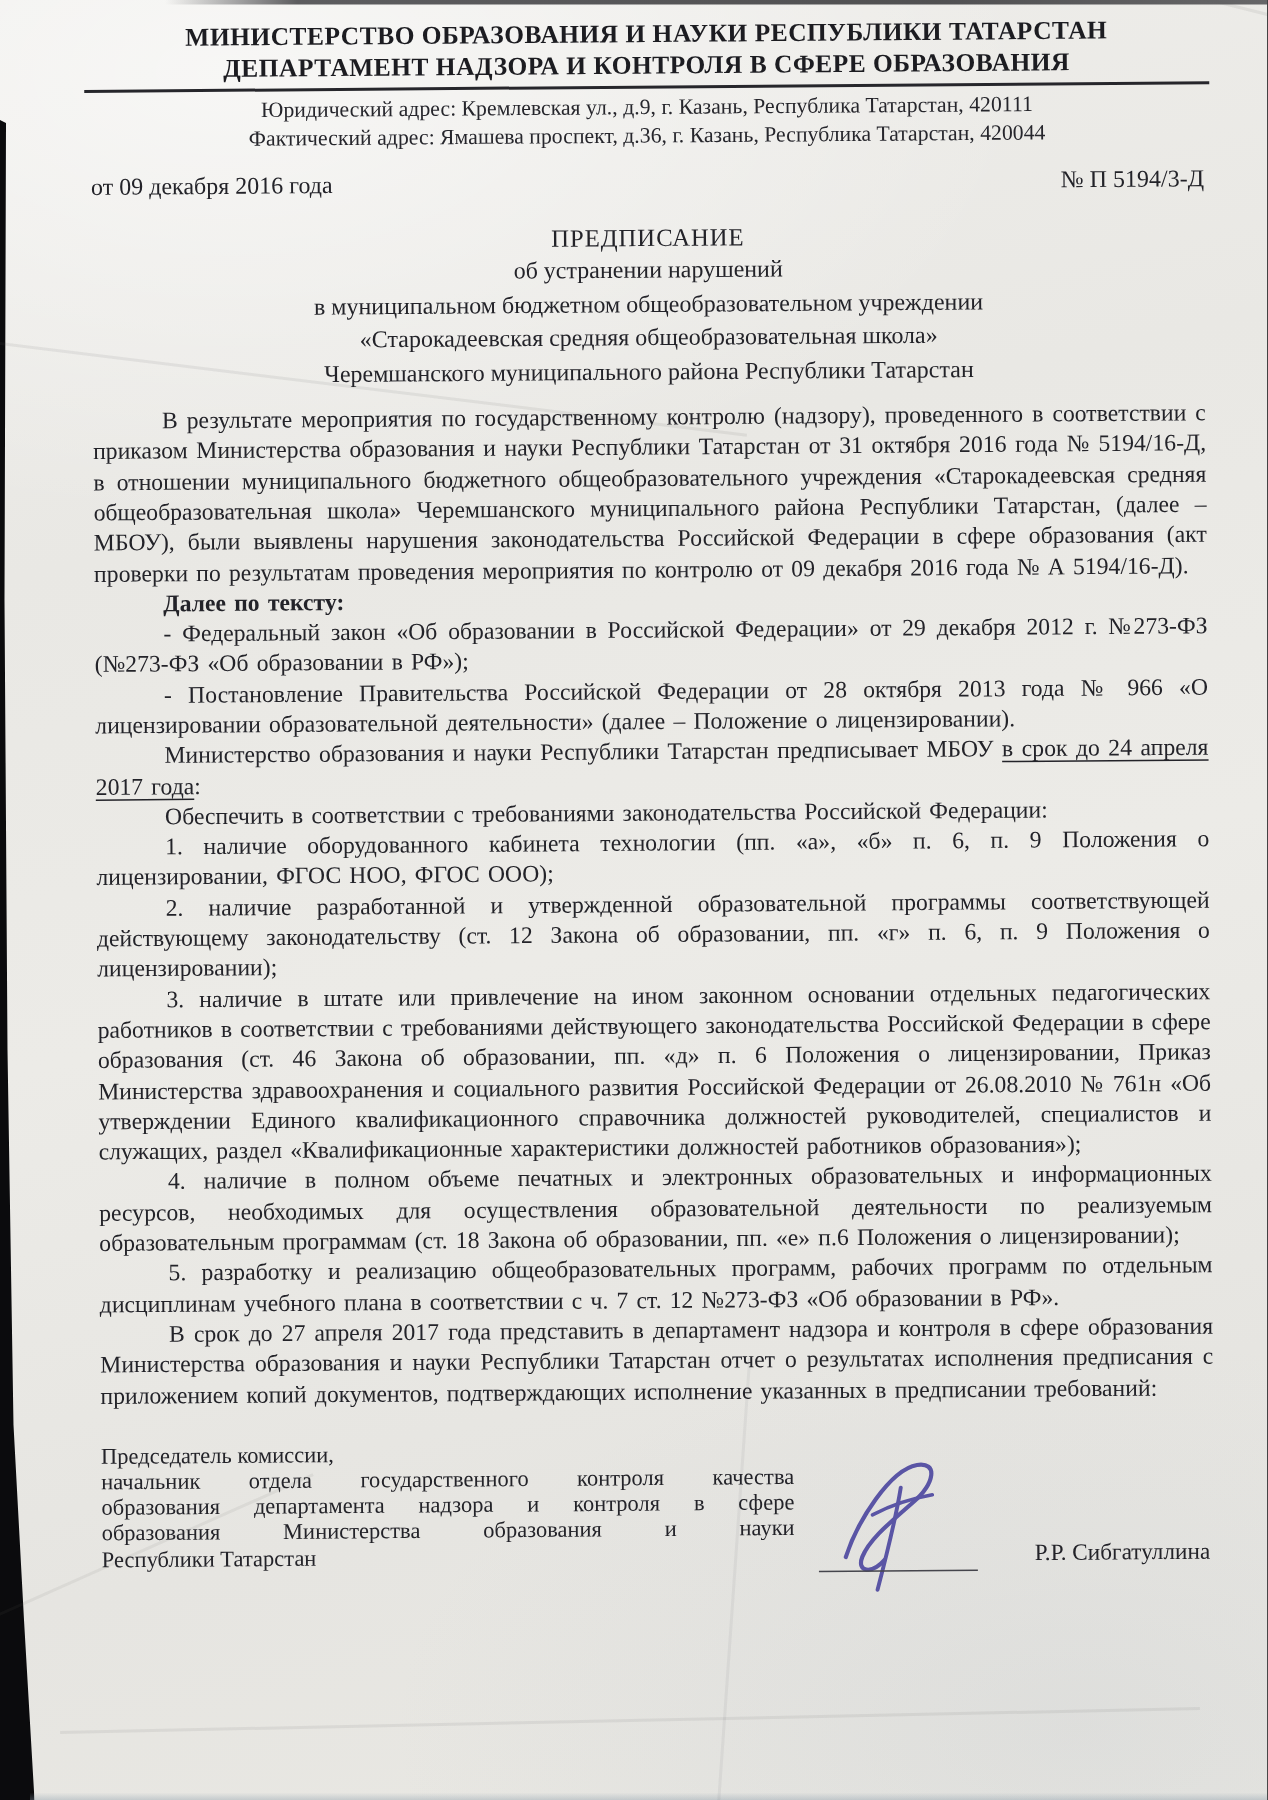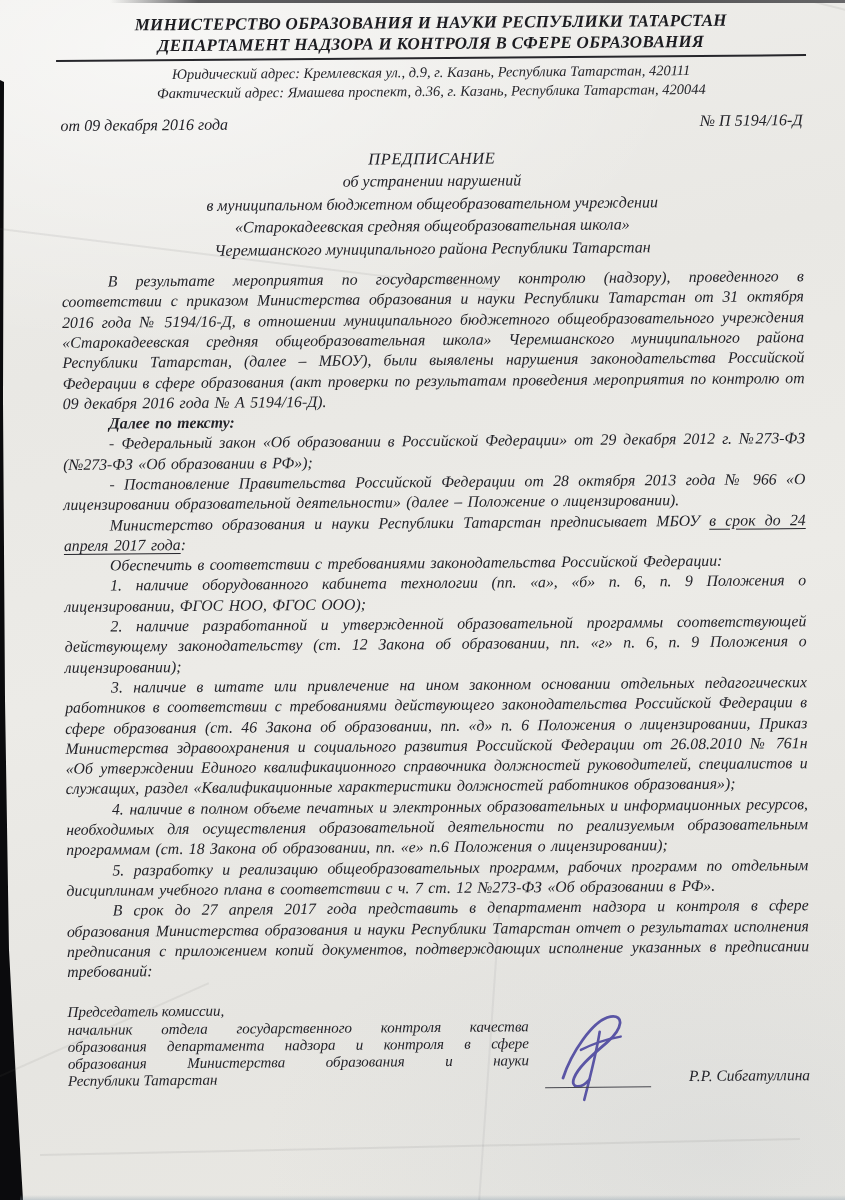--- a/index.html
+++ b/index.html
@@ -7,21 +7,20 @@
     width:845px; height:1200px; overflow:hidden;
     background:#0b0b0d;
     font-family:"Liberation Serif","DejaVu Serif",serif;
   }
   .scan {
     position:relative; width:845px; height:1200px; overflow:hidden;
     background:
       radial-gradient(ellipse 900px 500px at 18% 4%, rgba(255,255,255,0.55), rgba(255,255,255,0) 60%),
       radial-gradient(ellipse 700px 400px at 85% 96%, rgba(190,195,200,0.25), rgba(255,255,255,0) 65%),
       linear-gradient(168deg,#efeeeb 0%,#e9e8e4 28%,#ecebe7 52%,#e6e5e1 78%,#e9e8e3 100%);
-    font-style: italic;
   }
   
   .edge-left {
     position:absolute; left:0; top:0; width:26px; height:1200px; background:#0b0b0d;
     clip-path:polygon(0 80px,4px 82px,3px 400px,5px 700px,9px 950px,16px 1080px,23px 1200px,0 1200px);
   }
   .edge-top {
     position:absolute; top:0; left:110px; right:0; height:3px; opacity:.75;
     background:linear-gradient(to right,rgba(20,20,22,0),#2a2a2e 12%,#1c1c1f 70%,#3a3a3e);
   }
@@ -76,21 +75,21 @@
   <div class="content">
 
     <div class="org">МИНИСТЕРСТВО ОБРАЗОВАНИЯ И НАУКИ РЕСПУБЛИКИ ТАТАРСТАН</div>
     <div class="org">ДЕПАРТАМЕНТ НАДЗОРА И КОНТРОЛЯ В СФЕРЕ ОБРАЗОВАНИЯ</div>
     <div class="rule"></div>
     <div class="addr">Юридический адрес: Кремлевская ул., д.9, г. Казань, Республика Татарстан, 420111</div>
     <div class="addr">Фактический адрес: Ямашева проспект, д.36, г. Казань, Республика Татарстан, 420044</div>
 
     <div class="meta">
       <span>от 09 декабря 2016 года</span>
-      <span>№ П 5194/16-Д</span>
+      <span>№ П 5194/3-Д</span>
     </div>
 
     <div class="titleblock">
       <div class="title-main">ПРЕДПИСАНИЕ</div>
       <div>об устранении нарушений</div>
       <div>в муниципальном бюджетном общеобразовательном учреждении</div>
       <div>«Старокадеевская средняя общеобразовательная школа»</div>
       <div>Черемшанского муниципального района Республики Татарстан</div>
     </div>
 

